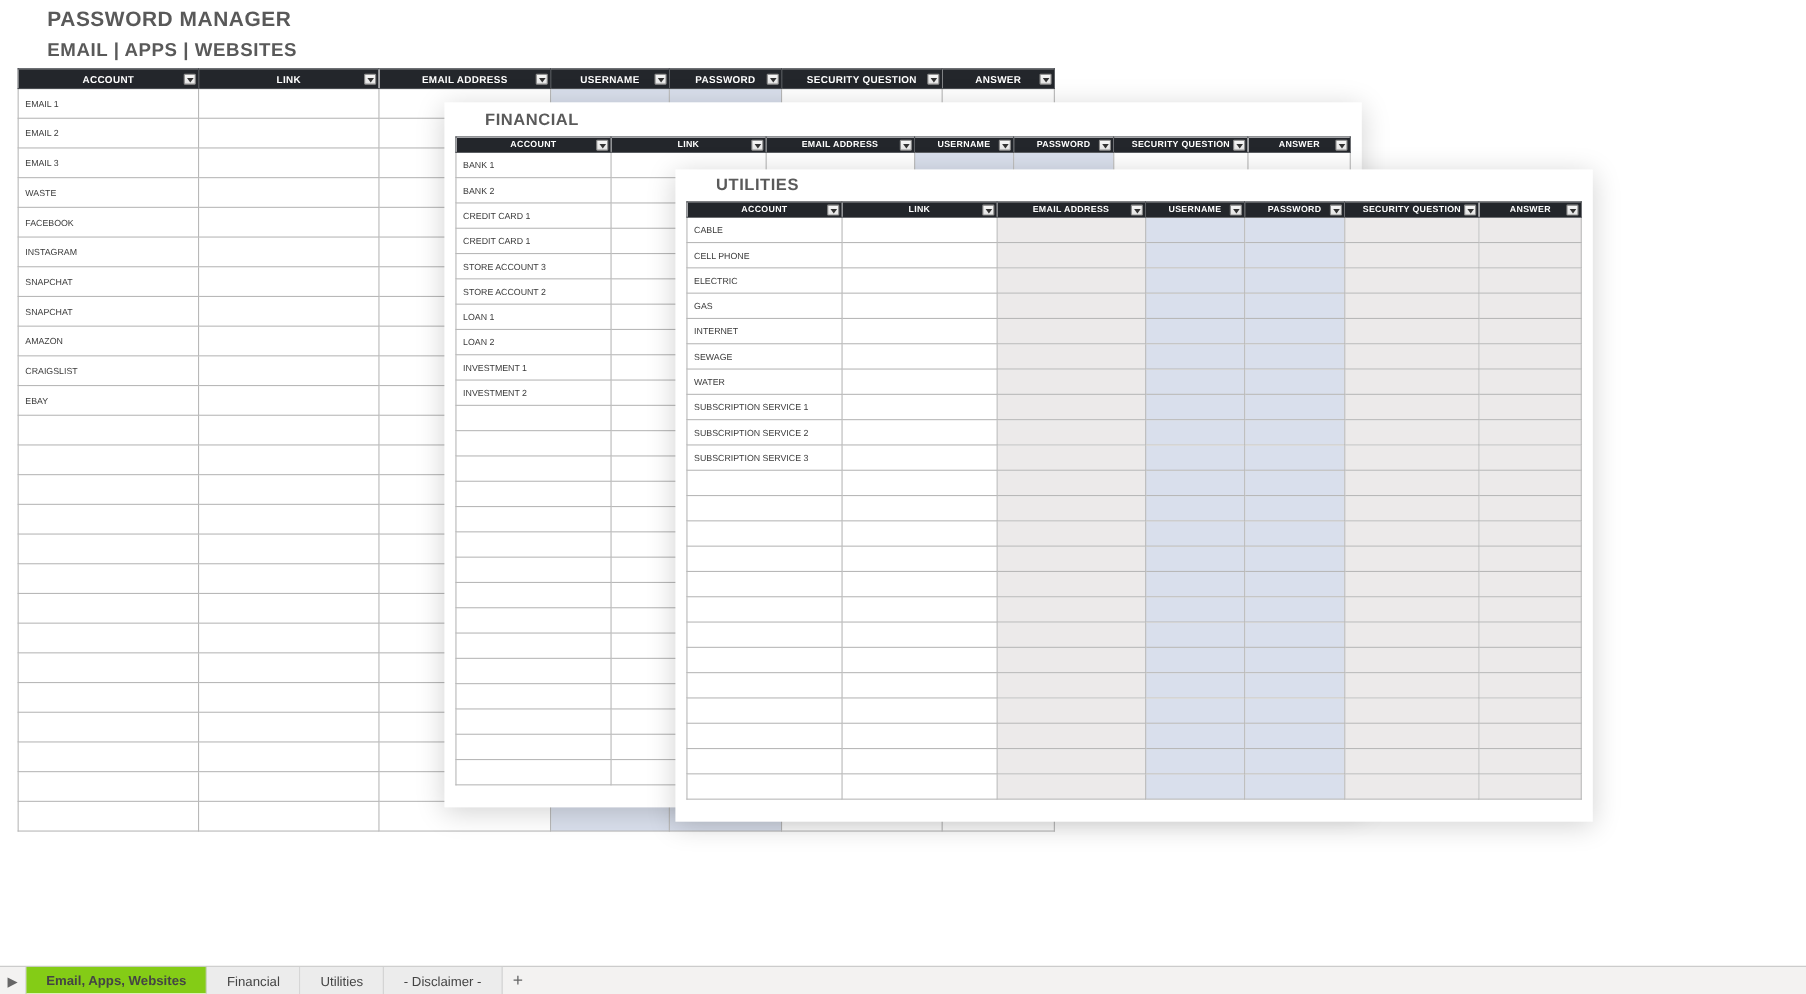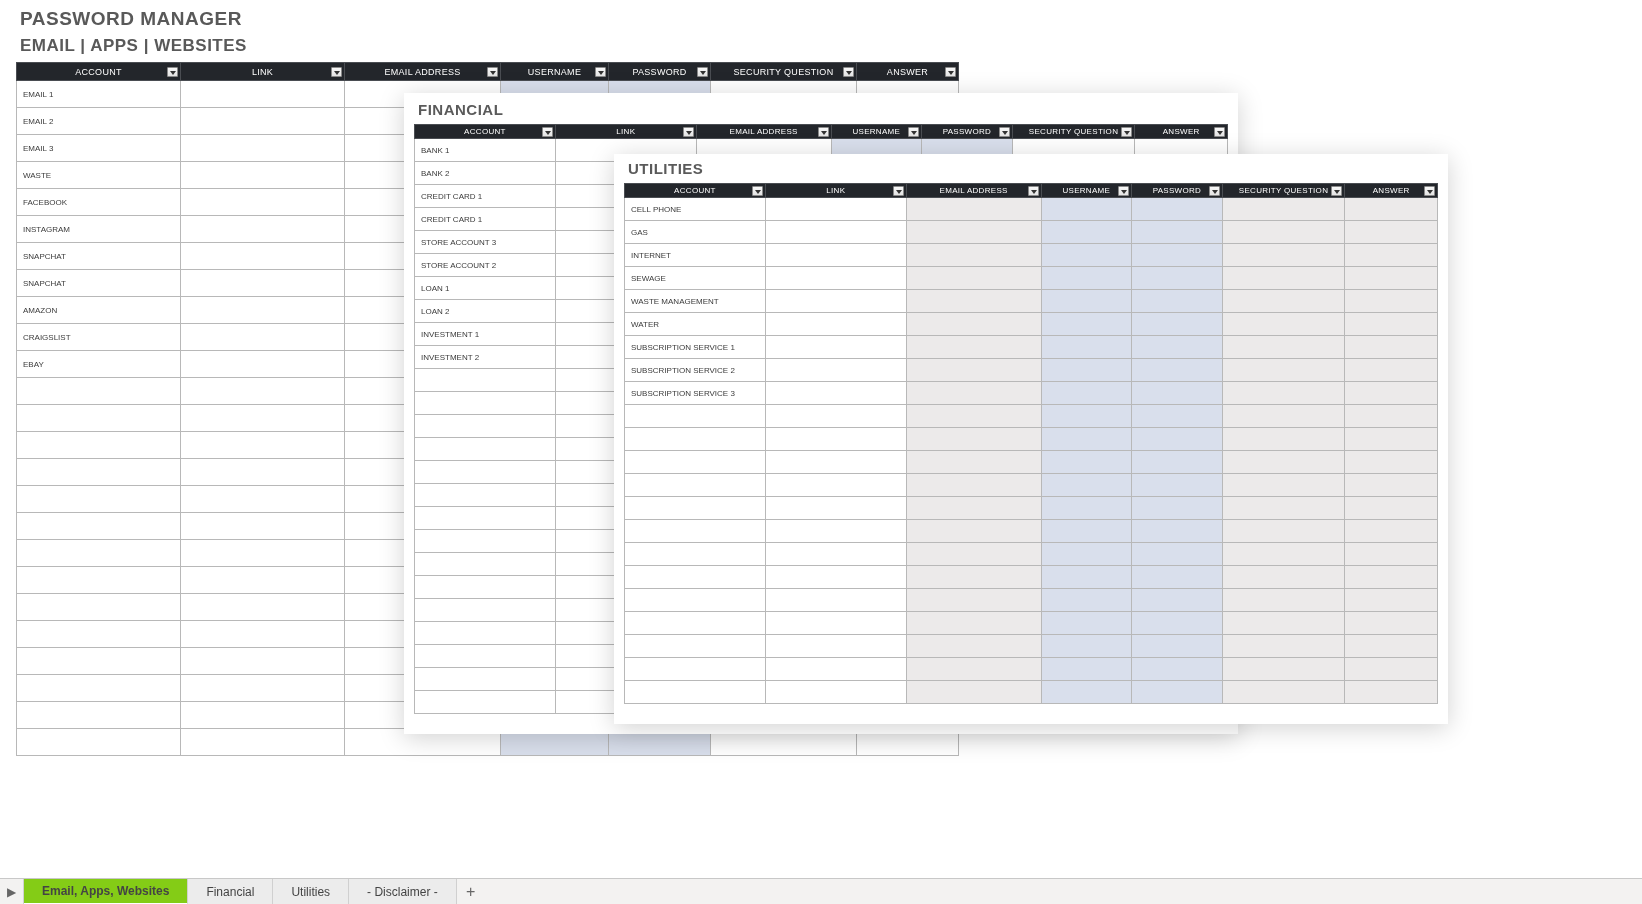--- a/index.html
+++ b/index.html
@@ -18,32 +18,33 @@
     background: #ffffff;
   }
   .panel.shadow {
     box-shadow: 0 4px 24px rgba(0,0,0,0.18);
   }
   .panel-title {
     font-weight: 700;
     color: #5a5a5a;
     letter-spacing: 0.5px;
     padding: 0 0 6px 4px;
+    margin-left: 23px;
   }
 
   table.pm {
     border-collapse: collapse;
     width: 100%;
     table-layout: fixed;
   }
   table.pm th {
     background: #23262b;
     color: #ffffff;
     font-size: 8px;
-    font-weight: 400;
+    font-weight: 700;
     text-align: center;
     padding: 0 4px;
     border: 1px solid #4a4d52;
     position: relative;
     height: 14px;
     letter-spacing: 0.3px;
   }
   table.pm th .dd {
     position: absolute;
     right: 2px;
@@ -698,57 +699,66 @@
           <th><span>LINK</span><span class="dd"></span></th>
           <th><span>EMAIL ADDRESS</span><span class="dd"></span></th>
           <th><span>USERNAME</span><span class="dd"></span></th>
           <th><span>PASSWORD</span><span class="dd"></span></th>
           <th><span>SECURITY QUESTION</span><span class="dd"></span></th>
           <th><span>ANSWER</span><span class="dd"></span></th>
         </tr>
       </thead>
     <tbody id="util-body">
         <tr>
+          <td>CABLE</td>
+          <td></td>
+          <td class="hl2"></td>
+          <td class="hl1"></td>
+          <td class="hl1"></td>
+          <td class="hl2"></td>
+          <td class="hl2"></td>
+        </tr>
+        <tr>
           <td>CELL PHONE</td>
           <td></td>
           <td class="hl2"></td>
           <td class="hl1"></td>
           <td class="hl1"></td>
           <td class="hl2"></td>
           <td class="hl2"></td>
         </tr>
         <tr>
+          <td>ELECTRIC</td>
+          <td></td>
+          <td class="hl2"></td>
+          <td class="hl1"></td>
+          <td class="hl1"></td>
+          <td class="hl2"></td>
+          <td class="hl2"></td>
+        </tr>
+        <tr>
           <td>GAS</td>
           <td></td>
           <td class="hl2"></td>
           <td class="hl1"></td>
           <td class="hl1"></td>
           <td class="hl2"></td>
           <td class="hl2"></td>
         </tr>
         <tr>
           <td>INTERNET</td>
           <td></td>
           <td class="hl2"></td>
           <td class="hl1"></td>
           <td class="hl1"></td>
           <td class="hl2"></td>
           <td class="hl2"></td>
         </tr>
         <tr>
           <td>SEWAGE</td>
-          <td></td>
-          <td class="hl2"></td>
-          <td class="hl1"></td>
-          <td class="hl1"></td>
-          <td class="hl2"></td>
-          <td class="hl2"></td>
-        </tr>
-        <tr>
-          <td>WASTE MANAGEMENT</td>
           <td></td>
           <td class="hl2"></td>
           <td class="hl1"></td>
           <td class="hl1"></td>
           <td class="hl2"></td>
           <td class="hl2"></td>
         </tr>
         <tr>
           <td>WATER</td>
           <td></td>

